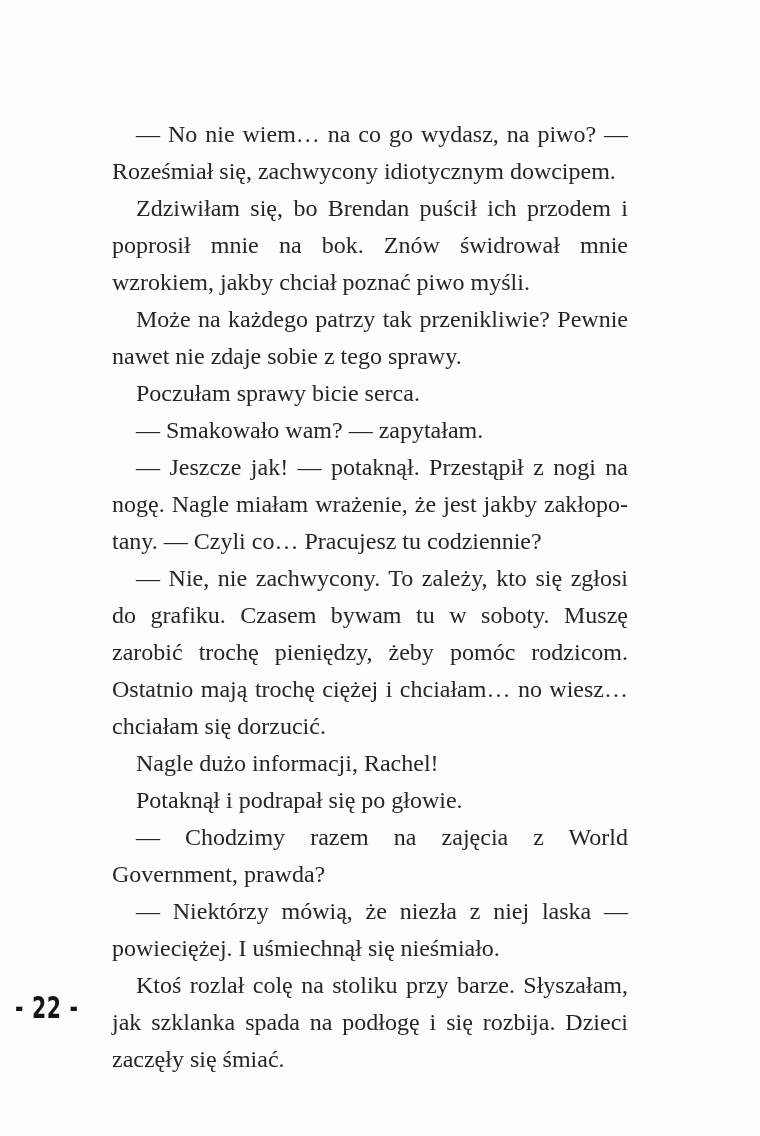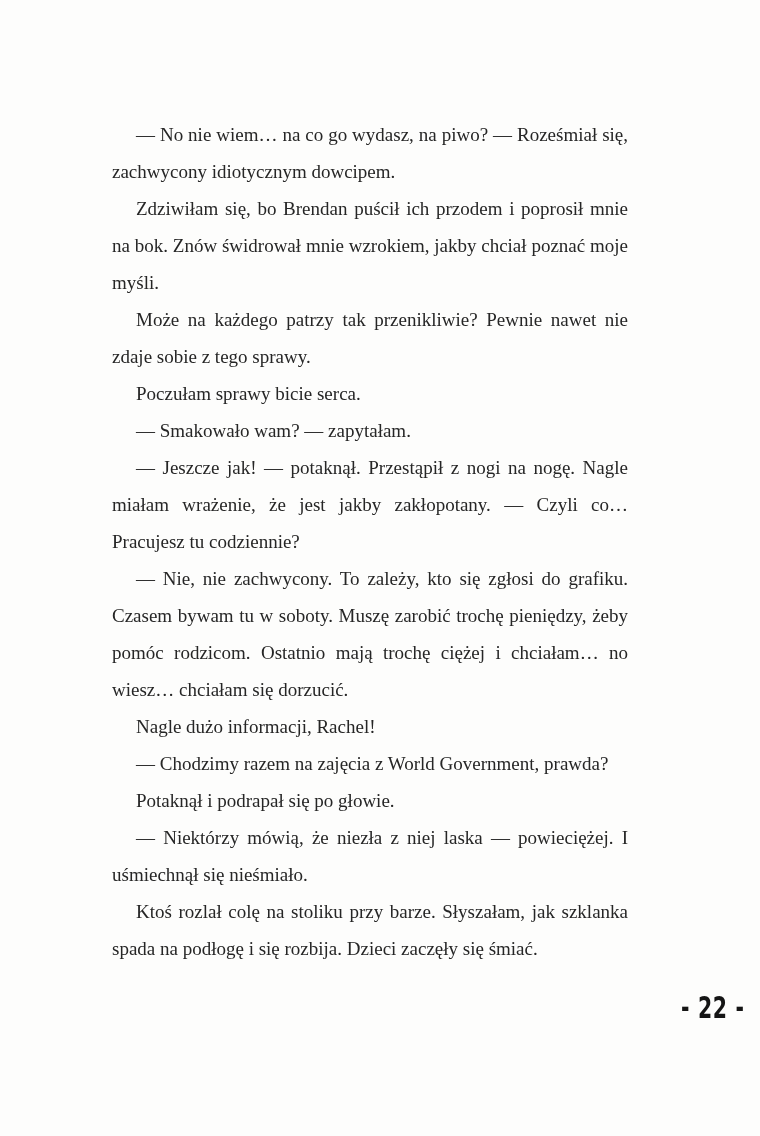--- a/index.html
+++ b/index.html
@@ -14,65 +14,65 @@
     background: #fdfdfc;
     overflow: hidden;
     font-family: "Liberation Serif", serif;
     color: #262626;
   }
   .text-block {
     position: absolute;
     left: 112px;
     top: 116px;
     width: 516px;
-    font-size: 19px;
+    font-size: 24px;
     line-height: 37px;
     text-align: justify;
     hyphens: manual;
     font-family: Liberation Serif, serif;
     -webkit-hyphens: manual;
   }
   .text-block p.para {
     margin: 0;
     padding: 0;
     text-indent: 24px;
   }
   .page-number-wrap {
     position: absolute;
     left: 0;
     top: 990px;
     width: 100%;
-    text-align: right;
+    text-align: left;
   }
   .page-number {
     display: inline-block;
     font-family: "DejaVu Sans", sans-serif;
     font-weight: 800;
     font-size: 30px;
     letter-spacing: 1px;
     color: #151515;
     transform: scaleX(0.68);
     transform-origin: center;
   }
 </style>
 </head>
 <body>
 
 <div class="page">
   <div class="text-block">
       <p class="para">— No nie wiem… na co go wydasz, na piwo? — Ro­ześmiał się, zachwycony idiotycznym dowcipem.</p>
-      <p class="para">Zdziwiłam się, bo Brendan puścił ich przodem i po­prosił mnie na bok. Znów świdrował mnie wzrokiem, jakby chciał poznać moje myśli.</p>
+      <p class="para">Zdziwiłam się, bo Brendan puścił ich przodem i po­prosił mnie na bok. Znów świdrował mnie wzrokiem, jakby chciał poznać piwo myśli.</p>
       <p class="para">Może na każdego patrzy tak przenikliwie? Pewnie nawet nie zdaje sobie z tego sprawy.</p>
       <p class="para">Poczułam sprawy bicie serca.</p>
       <p class="para">— Smakowało wam? — zapytałam.</p>
       <p class="para">— Jeszcze jak! — potaknął. Przestąpił z nogi na nogę. Nagle miałam wrażenie, że jest jakby zakłopo­tany. — Czyli co… Pracujesz tu codziennie?</p>
       <p class="para">— Nie, nie zachwycony. To zależy, kto się zgłosi do gra­fiku. Czasem bywam tu w soboty. Muszę zarobić trochę pieniędzy, żeby pomóc rodzicom. Ostatnio mają trochę ciężej i chciałam… no wiesz… chciałam się dorzucić.</p>
       <p class="para">Nagle dużo informacji, Rachel!</p>
+      <p class="para">Potaknął i podrapał się po głowie.</p>
       <p class="para">— Chodzimy razem na zajęcia z World Government, prawda?</p>
-      <p class="para">Potaknął i podrapał się po głowie.</p>
       <p class="para">— Niektórzy mówią, że niezła z niej laska — powie­ciężej. I uśmiechnął się nieśmiało.</p>
       <p class="para">Ktoś rozlał colę na stoliku przy barze. Słyszałam, jak szklanka spada na podłogę i się rozbija. Dzieci zaczęły się śmiać.</p>
     </div>
 
   <div class="page-number-wrap">
     <span class="page-number">- 22 -</span>
   </div>
 </div>
 
 </body></html>

